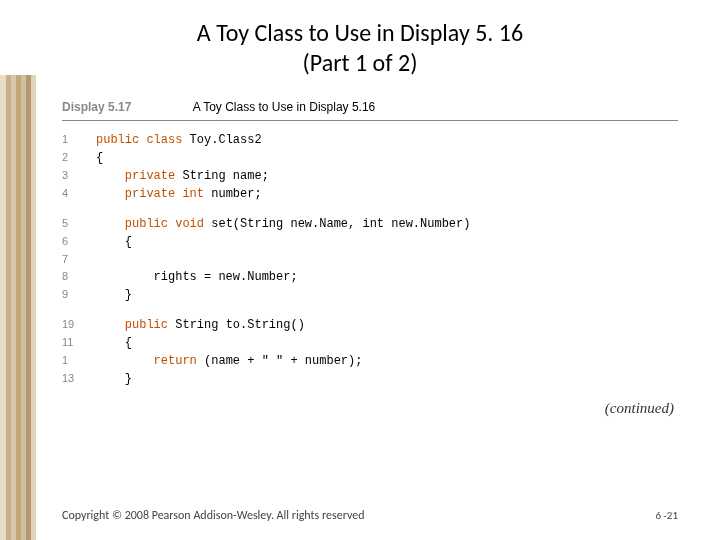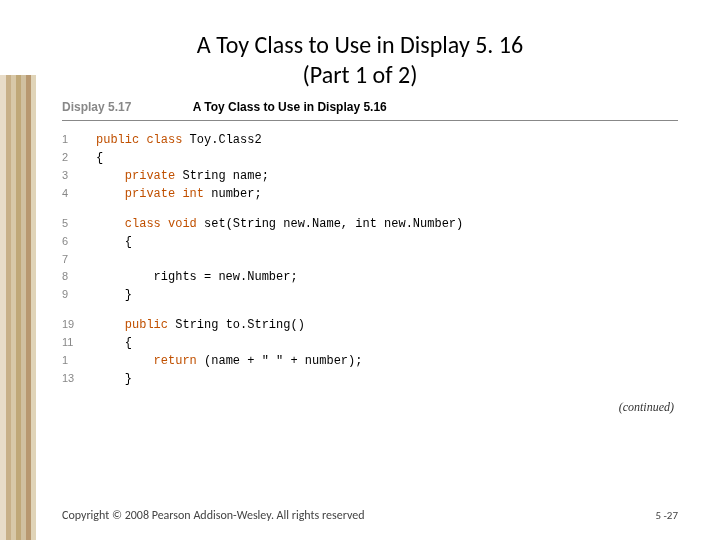--- a/index.html
+++ b/index.html
@@ -24,21 +24,21 @@
   .s2 { width: 5px; background: #c8b088; }
   .s3 { width: 5px; background: #d8c8a8; }
   .s4 { width: 5px; background: #c0a878; }
   .s5 { width: 5px; background: #d0c0a0; }
   .s6 { width: 5px; background: #b89870; }
   .s7 { width: 5px; background: #e0d4b8; }
   .slide-title {
     text-align: center;
     font-size: 24px;
     color: #000;
-    padding-top: 30px;
+    padding-top: 18px;
     line-height: 1.25;
     font-weight: 400;
   }
   .display-box {
     position: absolute;
     left: 62px;
     top: 100px;
     right: 42px;
   }
   .display-header {
@@ -48,21 +48,21 @@
     border-bottom: 1px solid #888;
     margin-bottom: 10px;
   }
   .display-num {
     color: #888;
     font-weight: 700;
     margin-right: 14px;
   }
   .display-title {
     color: #000;
-    font-weight: 700;
+    font-weight: 400;
     margin-left: 44px;
   }
   .code-area {
     font-family: "Courier New", monospace;
     font-size: 12px;
     line-height: 1.5;
     color: #000;
   }
   .code-block { margin-bottom: 12px; }
   .code-line { display: flex; }
@@ -72,21 +72,21 @@
     font-family: Verdana, Arial, sans-serif;
     font-size: 11px;
     flex-shrink: 0;
   }
   .code-text { white-space: pre; }
   .kw { color: #c05000; }
   .continued {
     text-align: right;
     font-family: Georgia, serif;
     font-style: italic;
-    font-size: 12px;
+    font-size: 15px;
     color: #333;
     margin-top: 6px;
     padding-right: 4px;
   }
   .footer-left {
     position: absolute;
     left: 62px;
     bottom: 18px;
     font-size: 12px;
     color: #444;
@@ -137,21 +137,21 @@
           <span class="code-text">    <span class="kw">private</span> String name;</span>
         </div>
         <div class="code-line">
           <span class="ln">4</span>
           <span class="code-text">    <span class="kw">private int</span> number;</span>
         </div>
       </div>
       <div class="code-block">
         <div class="code-line">
           <span class="ln">5</span>
-          <span class="code-text">    <span class="kw">class void</span> set(String new.Name, int new.Number)</span>
+          <span class="code-text">    <span class="kw">public void</span> set(String new.Name, int new.Number)</span>
         </div>
         <div class="code-line">
           <span class="ln">6</span>
           <span class="code-text">    {</span>
         </div>
         <div class="code-line">
           <span class="ln">7</span>
         </div>
         <div class="code-line">
           <span class="ln">8</span>
@@ -178,13 +178,13 @@
         <div class="code-line">
           <span class="ln">13</span>
           <span class="code-text">    }</span>
         </div>
       </div>
     </div>
   <div class="continued">(continued)</div>
 </div>
 
 <div class="footer-left">Copyright © 2008 Pearson Addison-Wesley. All rights reserved</div>
-<div class="footer-right">5 -27</div>
+<div class="footer-right">6 -21</div>
 
 </body></html>

